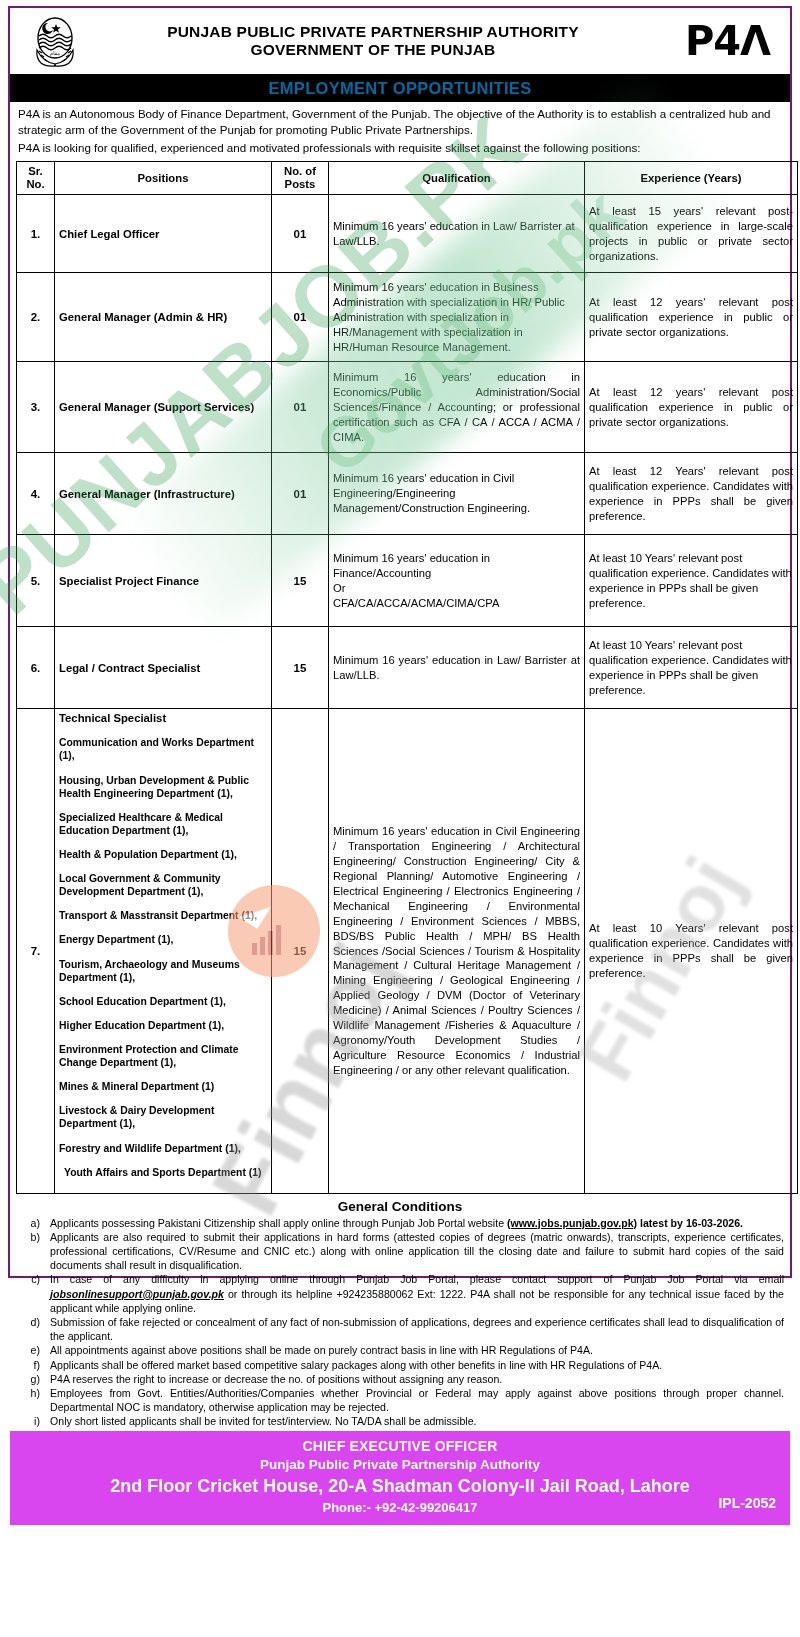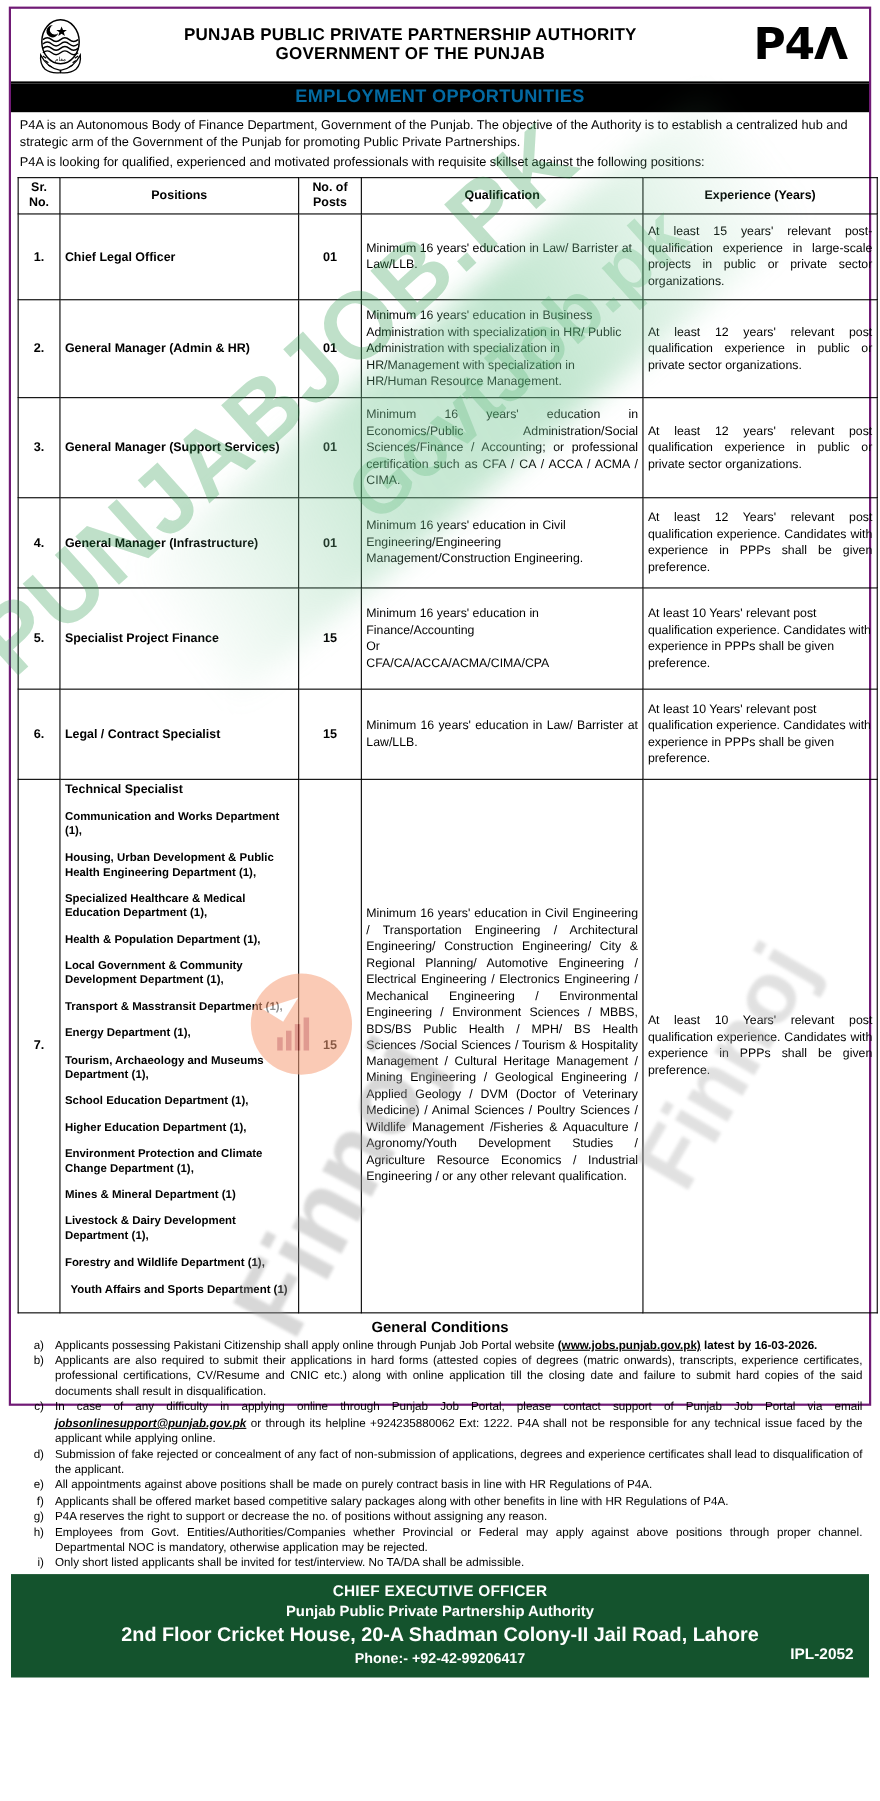--- a/index.html
+++ b/index.html
@@ -198,21 +198,21 @@
   .gc-list { font-size:10.6px; line-height:1.34; }
   .gc-item { display:flex; margin-bottom:0px; }
   .gc-key { width:34px; flex:0 0 34px; text-align:right; padding-right:10px; }
   .gc-txt { flex:1; text-align:justify; text-justify:inter-word; }
   .gc-txt b { font-weight:bold; }
   .lnk { font-weight:bold; text-decoration:underline; }
   .lnk-i { font-style:italic; font-weight:bold; text-decoration:underline; }
 
   
   .footer {
-    background:#14532d; color:#fff;
+    background:#d946ef; color:#fff;
     position:relative;
     padding:6px 0 8px 0;
     text-align:center;
     line-height:1.38;
   }
   .footer .f1 { font-size:14px; font-weight:bold; letter-spacing:.2px; }
   .footer .f2 { font-size:13.5px; font-weight:bold; }
   .footer .f3 { font-size:18px; font-weight:bold; }
   .footer .f4 { font-size:13px; font-weight:bold; }
   .footer .ipl {
@@ -402,21 +402,21 @@
           <div class="gc-txt">All appointments against above positions shall be made on purely contract basis in line with HR Regulations of P4A.</div>
         </div>
 
         <div class="gc-item">
           <div class="gc-key">f)</div>
           <div class="gc-txt">Applicants shall be offered market based competitive salary packages along with other benefits in line with HR Regulations of P4A.</div>
         </div>
 
         <div class="gc-item">
           <div class="gc-key">g)</div>
-          <div class="gc-txt">P4A reserves the right to support or decrease the no. of positions without assigning any reason.</div>
+          <div class="gc-txt">P4A reserves the right to increase or decrease the no. of positions without assigning any reason.</div>
         </div>
 
         <div class="gc-item">
           <div class="gc-key">h)</div>
           <div class="gc-txt">Employees from Govt. Entities/Authorities/Companies whether Provincial or Federal may apply against above positions through proper channel. Departmental NOC is mandatory, otherwise application may be rejected.</div>
         </div>
 
         <div class="gc-item">
           <div class="gc-key">i)</div>
           <div class="gc-txt">Only short listed applicants shall be invited for test/interview. No TA/DA shall be admissible.</div>

